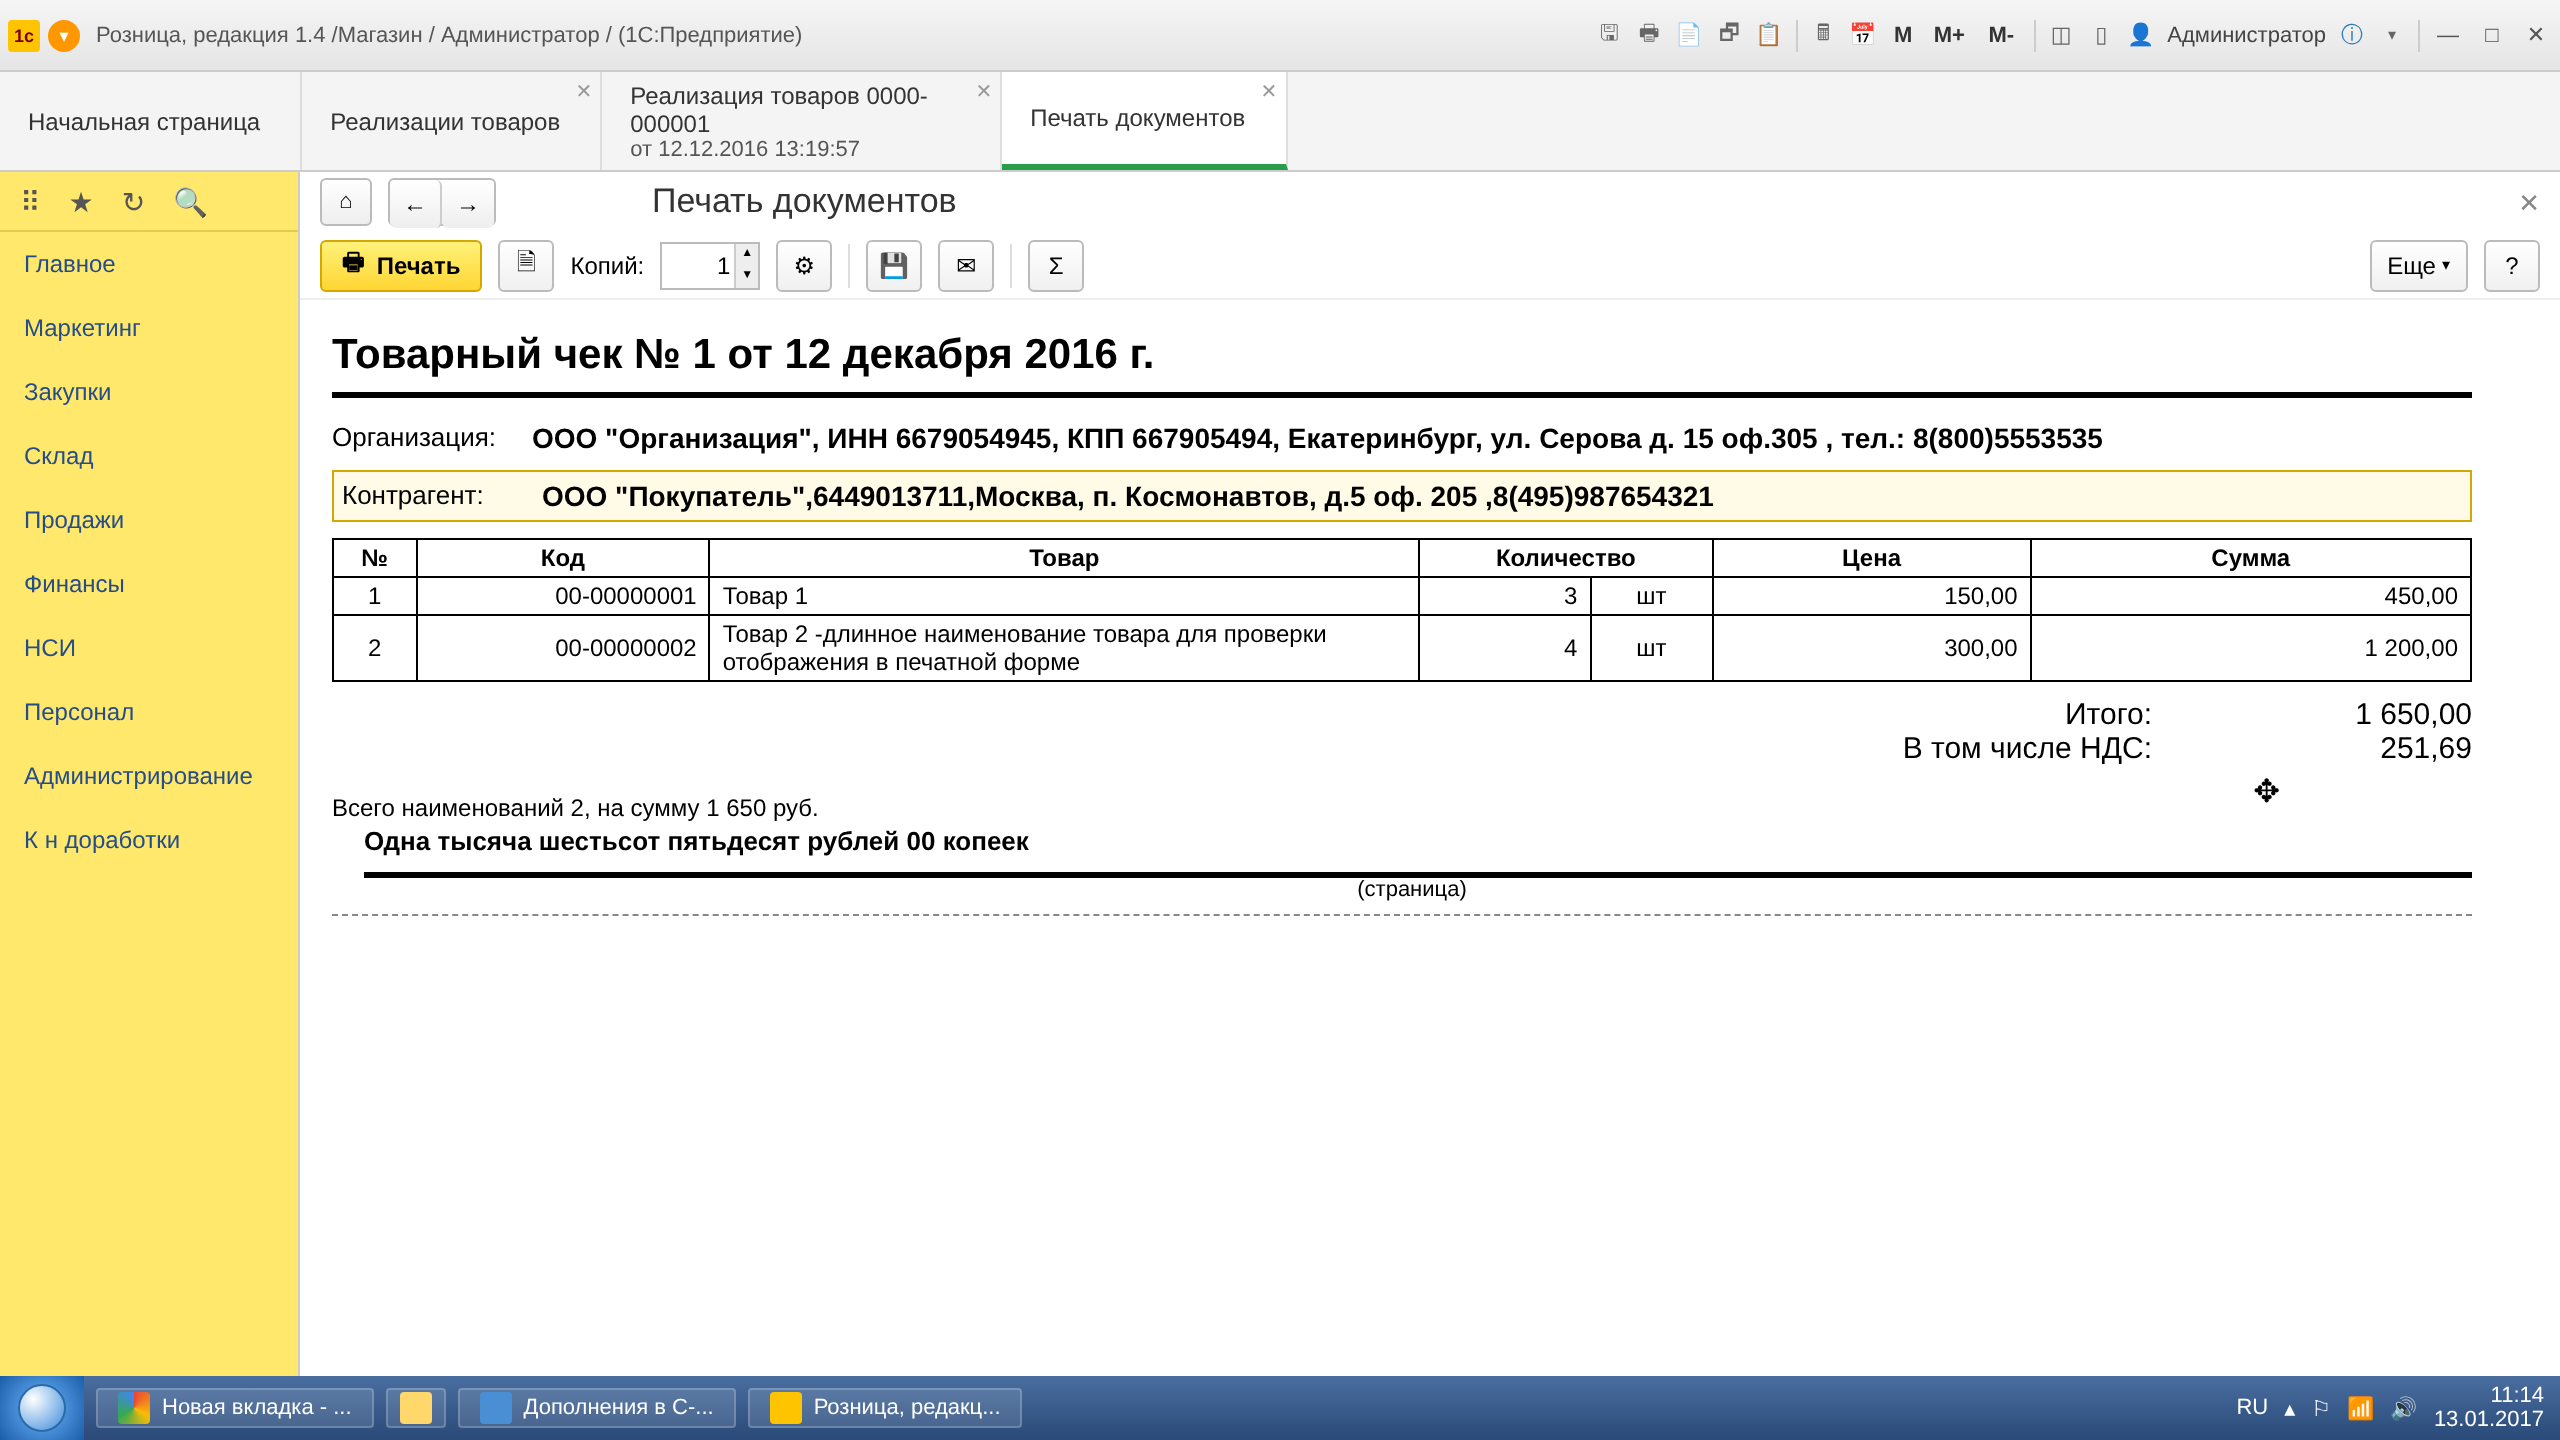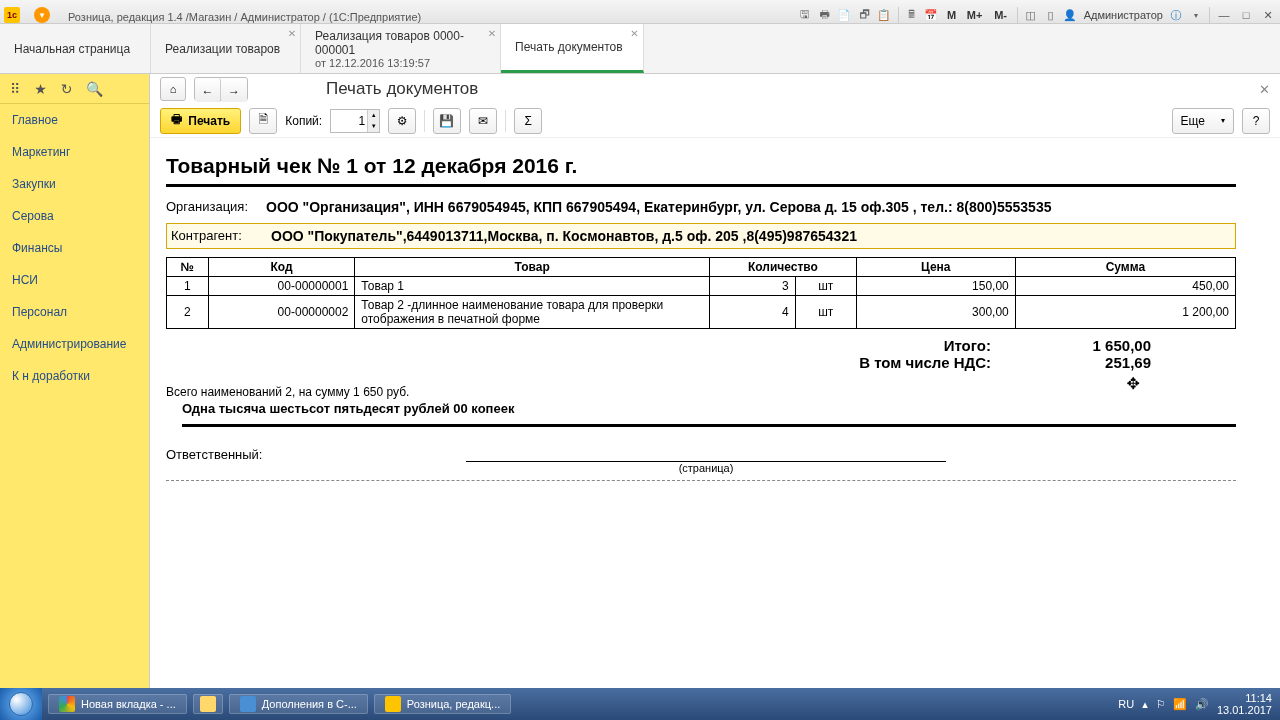--- a/index.html
+++ b/index.html
@@ -1,19 +1,19 @@
 <!DOCTYPE html>
 <html><head>
 <meta charset="utf-8">
 <style>
 * { box-sizing: border-box; margin: 0; padding: 0; }
 body { font-family: Arial, sans-serif; font-size: 12px; background: #e8e8e8; width: 1280px; height: 720px; overflow: hidden; position: relative; }
 
 
-.titlebar { height: 24px; background: linear-gradient(#f5f5f5, #e5e5e5); border-bottom: 1px solid #ccc; display: flex; align-items: flex-end; padding: 0 4px; gap: 14px; font-size: 11px; color: #555; }
+.titlebar { height: 36px; background: linear-gradient(#f5f5f5, #e5e5e5); border-bottom: 1px solid #ccc; display: flex; align-items: center; padding: 0 4px; gap: 4px; font-size: 11px; color: #555; }
 .tb-logo { width: 16px; height: 16px; background: #ffc400; border-radius: 2px; display: flex; align-items: center; justify-content: center; font-size: 9px; color: #7a0000; font-weight: bold; }
 .tb-nav { width: 16px; height: 16px; background: #ff9800; border-radius: 50%; display: flex; align-items: center; justify-content: center; color: #fff; font-size: 9px; }
 .tb-title { flex: 0 0 auto; margin-left: 4px; }
 .tb-spacer { flex: 1; }
 .tb-icons { display: flex; gap: 6px; align-items: center; }
 .tb-icon { width: 14px; height: 14px; display: flex; align-items: center; justify-content: center; font-size: 11px; color: #666; }
 .tb-sep { width: 1px; height: 16px; background: #ccc; }
 .tb-user { color: #444; font-size: 11px; }
 .win-btn { width: 16px; height: 14px; display: flex; align-items: center; justify-content: center; color: #555; font-size: 11px; }
 
@@ -63,21 +63,21 @@
 .items-table th { font-weight: bold; text-align: center; background: #fff; }
 .col-n { width: 34px; text-align: center; }
 .col-code { width: 120px; text-align: right; }
 .col-name { width: 290px; }
 .col-qty { width: 70px; text-align: right; }
 .col-unit { width: 50px; text-align: center; }
 .col-price { width: 130px; text-align: right; }
 .col-sum { width: 180px; text-align: right; }
 
 .totals { margin-top: 8px; }
-.total-row { display: flex; justify-content: center; font-size: 15px; font-weight: bold; }
+.total-row { display: flex; justify-content: flex-end; font-size: 15px; font-weight: normal; }
 .total-label { width: 780px; text-align: right; padding-right: 40px; }
 .total-val { width: 120px; text-align: right; }
 
 .summary-text { margin-top: 14px; font-size: 12px; }
 .summary-words { font-weight: bold; font-size: 13px; margin-top: 2px; border-bottom: 3px solid #000; padding-bottom: 8px; margin-left: 16px; }
 
 .sign-row { display: flex; margin-top: 20px; font-size: 13px; align-items: flex-end; }
 .sign-label { width: 140px; }
 .sign-line { flex: 0 0 480px; border-bottom: 1px solid #000; margin-left: 160px; }
 .sign-hint { font-size: 11px; text-align: center; width: 480px; margin-left: 300px; }
@@ -152,21 +152,22 @@
   <div class="sidebar">
     <div class="sb-icons">
       <span class="sb-icon">⠿</span>
       <span class="sb-icon">★</span>
       <span class="sb-icon">↻</span>
       <span class="sb-icon">🔍</span>
     </div>
     <div class="sb-item">Главное</div>
     <div class="sb-item">Маркетинг</div>
     <div class="sb-item">Закупки</div>
-    <div class="sb-item">Серова</div>
+    <div class="sb-item">Склад</div>
+    <div class="sb-item">Продажи</div>
     <div class="sb-item">Финансы</div>
     <div class="sb-item">НСИ</div>
     <div class="sb-item">Персонал</div>
     <div class="sb-item">Администрирование</div>
     <div class="sb-item">К н доработки</div>
   </div>
 
   <div class="content">
     <div class="content-head">
       <div class="btn-sq">⌂</div>
@@ -192,21 +193,21 @@
             <div>▼</div>
           </div>
       </div>
       <div class="btn-tool">⚙</div>
       <div class="tool-sep"></div>
       <div class="btn-tool">💾</div>
       <div class="btn-tool">✉</div>
       <div class="tool-sep"></div>
       <div class="btn-tool">Σ</div>
       <div class="tool-spacer"></div>
-      <div class="btn-tool" style="width:auto;padding:0 8px;gap:16px">
+      <div class="btn-tool" style="width:auto;padding:0 8px;gap:3px">
         <span>Еще</span>
         <span style="font-size:8px">▾</span>
       </div>
       <div class="btn-tool">?</div>
     </div>
 
     <div class="doc-wrap">
       <div class="doc">
         <div class="doc-title">Товарный чек № 1 от 12 декабря 2016 г.</div>
         <div class="doc-row">
@@ -258,24 +259,20 @@
           </div>
           <div class="total-row">
             <div class="total-label">В том числе НДС:</div>
             <div class="total-val">251,69</div>
           </div>
         </div>
 
         <div class="summary-text">Всего наименований 2, на сумму 1 650 руб.</div>
         <div class="summary-words">Одна тысяча шестьсот пятьдесят рублей 00 копеек</div>
 
-        <div class="sign-row">
-          <div class="sign-label">Ответственный:</div>
-          <div class="sign-line"></div>
-        </div>
         <div class="sign-hint">(страница)</div>
         <div class="dashed"></div>
       </div>
     </div>
     <span class="move-cursor">✥</span>
   </div>
 </div>
 
 <div class="taskbar">
   <div class="start">

